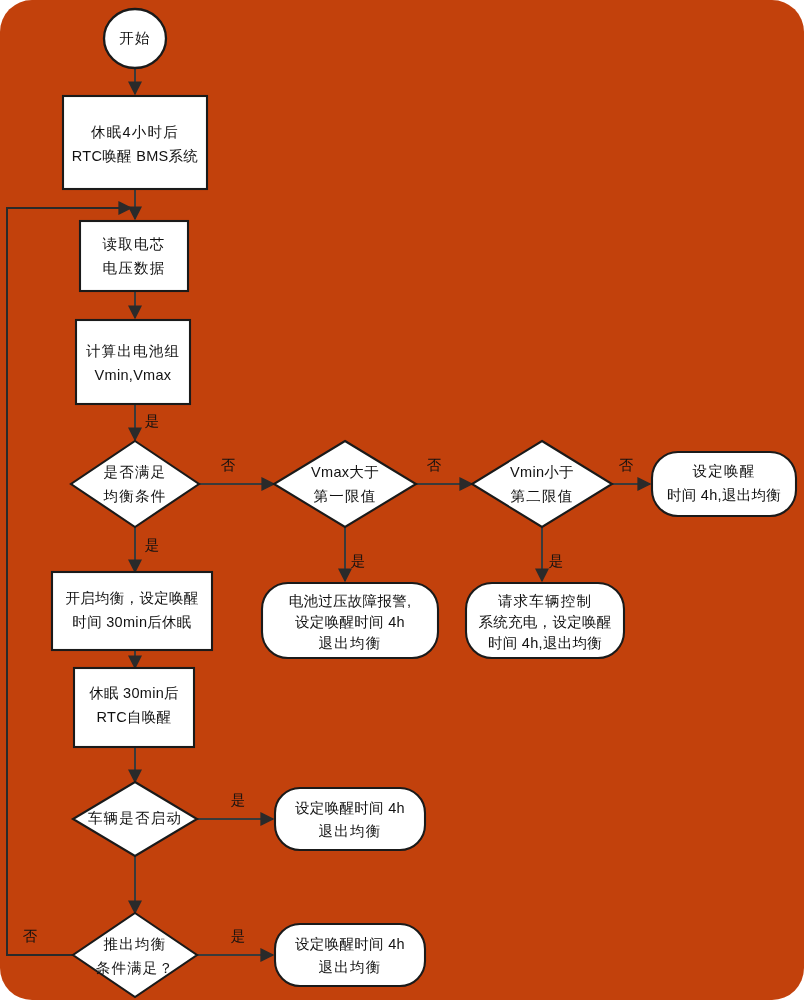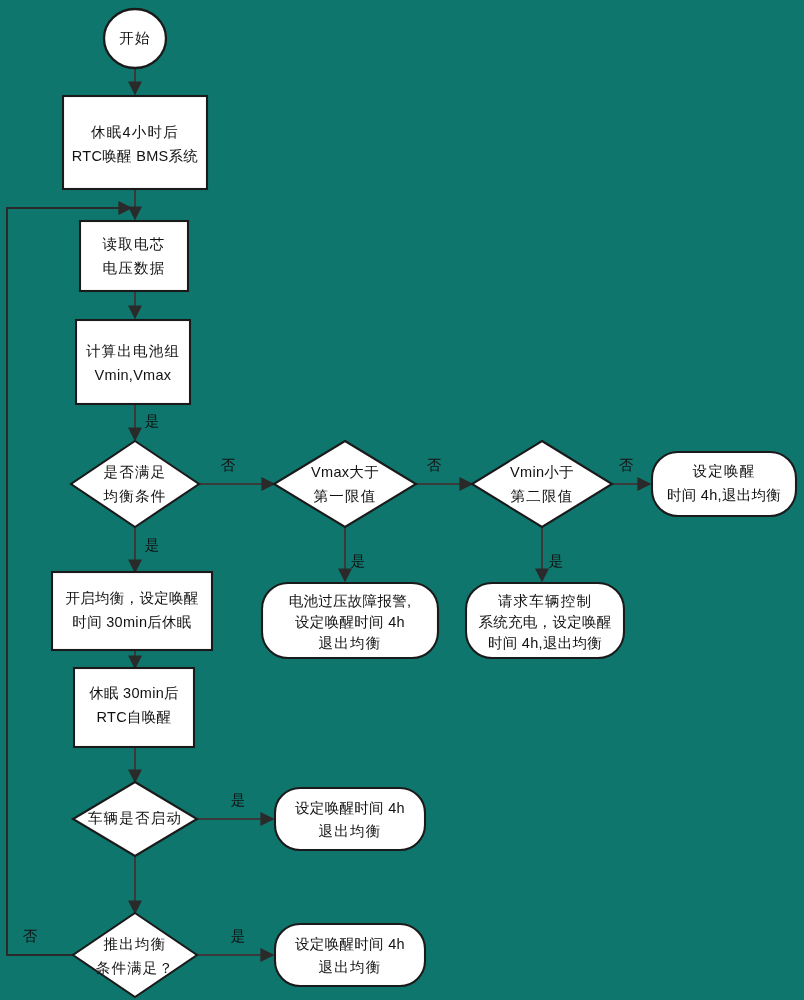--- a/index.html
+++ b/index.html
@@ -11,21 +11,22 @@
   body {
     width: 804px;
     height: 1000px;
     font-family: "Liberation Sans", "DejaVu Sans", sans-serif;
     overflow: hidden;
   }
   #flowchart-root {
     position: relative;
     width: 804px;
     height: 1000px;
-    background: #0f766e;
+    background: #c2410c;
+    border-radius: 32px;
   }
   svg.diagram {
     display: block;
     width: 804px;
     height: 1000px;
   }
   .shape {
     fill: #ffffff;
     stroke: #1a1a1a;
     stroke-width: 2.1;

